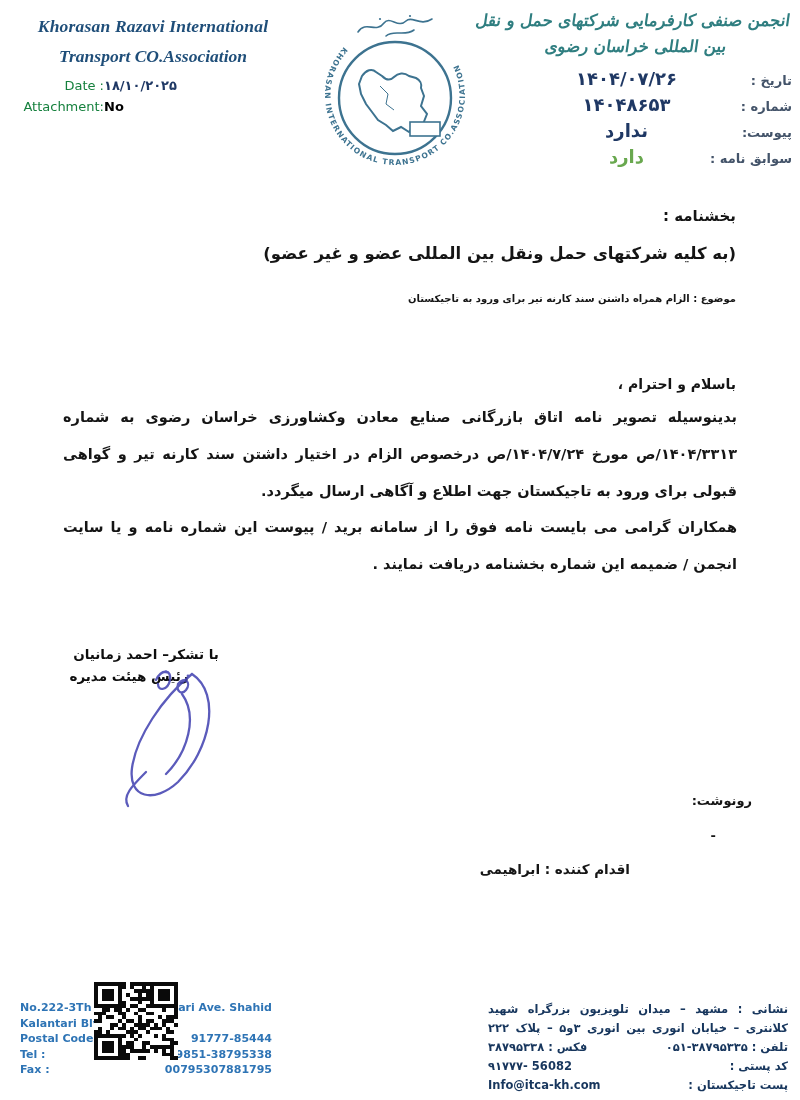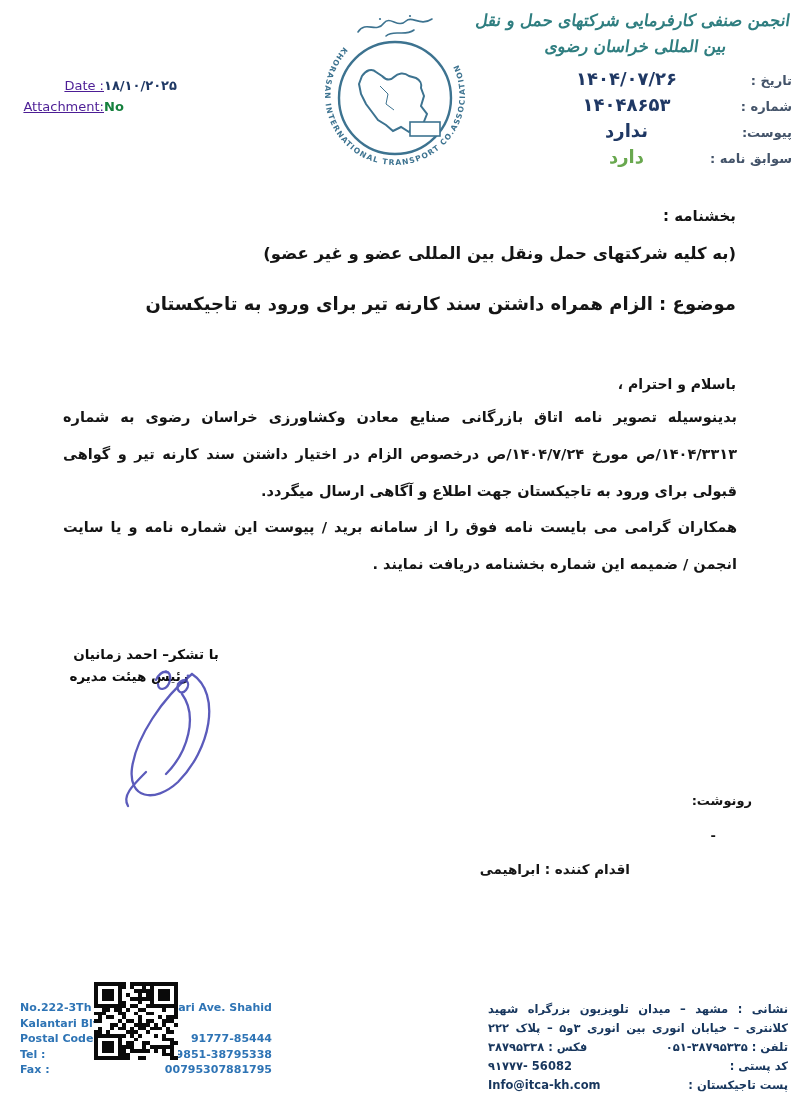--- a/index.html
+++ b/index.html
@@ -12,42 +12,42 @@
   body{font-family:"DejaVu Sans", sans-serif;}
   .page{position:relative;width:800px;height:1100px;background:#fff;overflow:hidden;margin:0 auto;}
 
   
   .org-en{position:absolute;left:18px;top:16px;width:270px;text-align:center;color:var(--navy);
           font-family:"Liberation Serif", serif;font-style:italic;font-weight:bold;}
   .org-en-l1{font-size:17.5px;letter-spacing:.2px;}
   .org-en-l2{font-size:17.5px;margin-top:9px;}
   .meta{position:absolute;left:14px;top:72px;width:270px;font-family:"DejaVu Sans",sans-serif;}
   .meta-row{display:flex;align-items:baseline;margin-top:6px;}
-  .meta-label{width:90px;text-align:right;font-size:13px;color:#4c1d95;text-decoration:underline;}
+  .meta-label{width:90px;text-align:right;font-size:13px;color:#15803d;}
   .meta-value{margin-left:0;font-size:13px;font-weight:bold;color:var(--value-navy);}
-  .meta-value.plain{color:#15803d;}
+  .meta-value.plain{color:#000000;}
 
   
   .logo{position:absolute;left:310px;top:10px;width:170px;height:172px;}
 
   
   .org-fa{position:absolute;right:8px;top:8px;width:318px;direction:rtl;text-align:center;
           color:var(--teal);font-weight:bold;font-style:italic;font-size:16.5px;line-height:1.55;
           transform:skewX(6deg);}
   .fields{position:absolute;right:8px;top:68px;width:235px;direction:rtl;}
   .field-row{display:flex;align-items:baseline;height:26px;}
   .f-label{width:96px;font-size:13px;font-weight:600;color:var(--label-gray);}
   .f-value{flex:1;text-align:center;font-size:18px;font-weight:bold;color:var(--value-navy);}
   .f-value.green{color:var(--green);}
 
   
   .rtl{direction:rtl;}
   .heading{position:absolute;right:64px;top:207px;font-size:15px;font-weight:800;color:var(--ink);}
   .recipients{position:absolute;right:64px;top:244px;font-size:16.5px;font-weight:800;color:var(--ink);}
-  .subject{position:absolute;right:64px;top:293px;font-size:18px;font-weight:800;color:var(--ink);}
+  .subject{position:absolute;right:64px;top:293px;font-size:10px;font-weight:800;color:var(--ink);}
   .greeting{position:absolute;right:64px;top:376px;font-size:14px;font-weight:bold;color:var(--ink);}
   .para{position:absolute;left:63px;width:674px;direction:rtl;text-align:justify;
         font-size:14.5px;font-weight:bold;color:var(--ink);line-height:37px;}
   .p1{top:399px;}
   .p2{top:509px;}
 
   
   .stamp{position:absolute;left:52px;top:643px;width:188px;direction:rtl;text-align:center;
          font-size:13.5px;font-weight:800;color:#0e0e0e;line-height:22px;}
   .stamp .l2{margin-right:34px;}
@@ -74,20 +74,24 @@
   .qr{position:absolute;left:94px;top:982px;width:84px;height:78px;background:#fff;
       display:grid;grid-template-columns:repeat(21,1fr);grid-template-rows:repeat(21,1fr);}
   .qcell{background:#fff;}
   .qcell.on{background:#0a0a0a;}
 </style>
 </head>
 <body>
 
 <div class="page">
 
+  <div class="org-en">
+    <div class="org-en-l1">Khorasan Razavi International</div>
+    <div class="org-en-l2">Transport CO.Association</div>
+  </div>
   <div class="meta">
     <div class="meta-row">
       <span class="meta-label">Date :</span>
       <span class="meta-value num" dir="ltr">۱۸/۱۰/۲۰۲۵</span>
     </div>
     <div class="meta-row">
       <span class="meta-label">Attachment:</span>
       <span class="meta-value plain">No</span>
     </div>
   </div>

